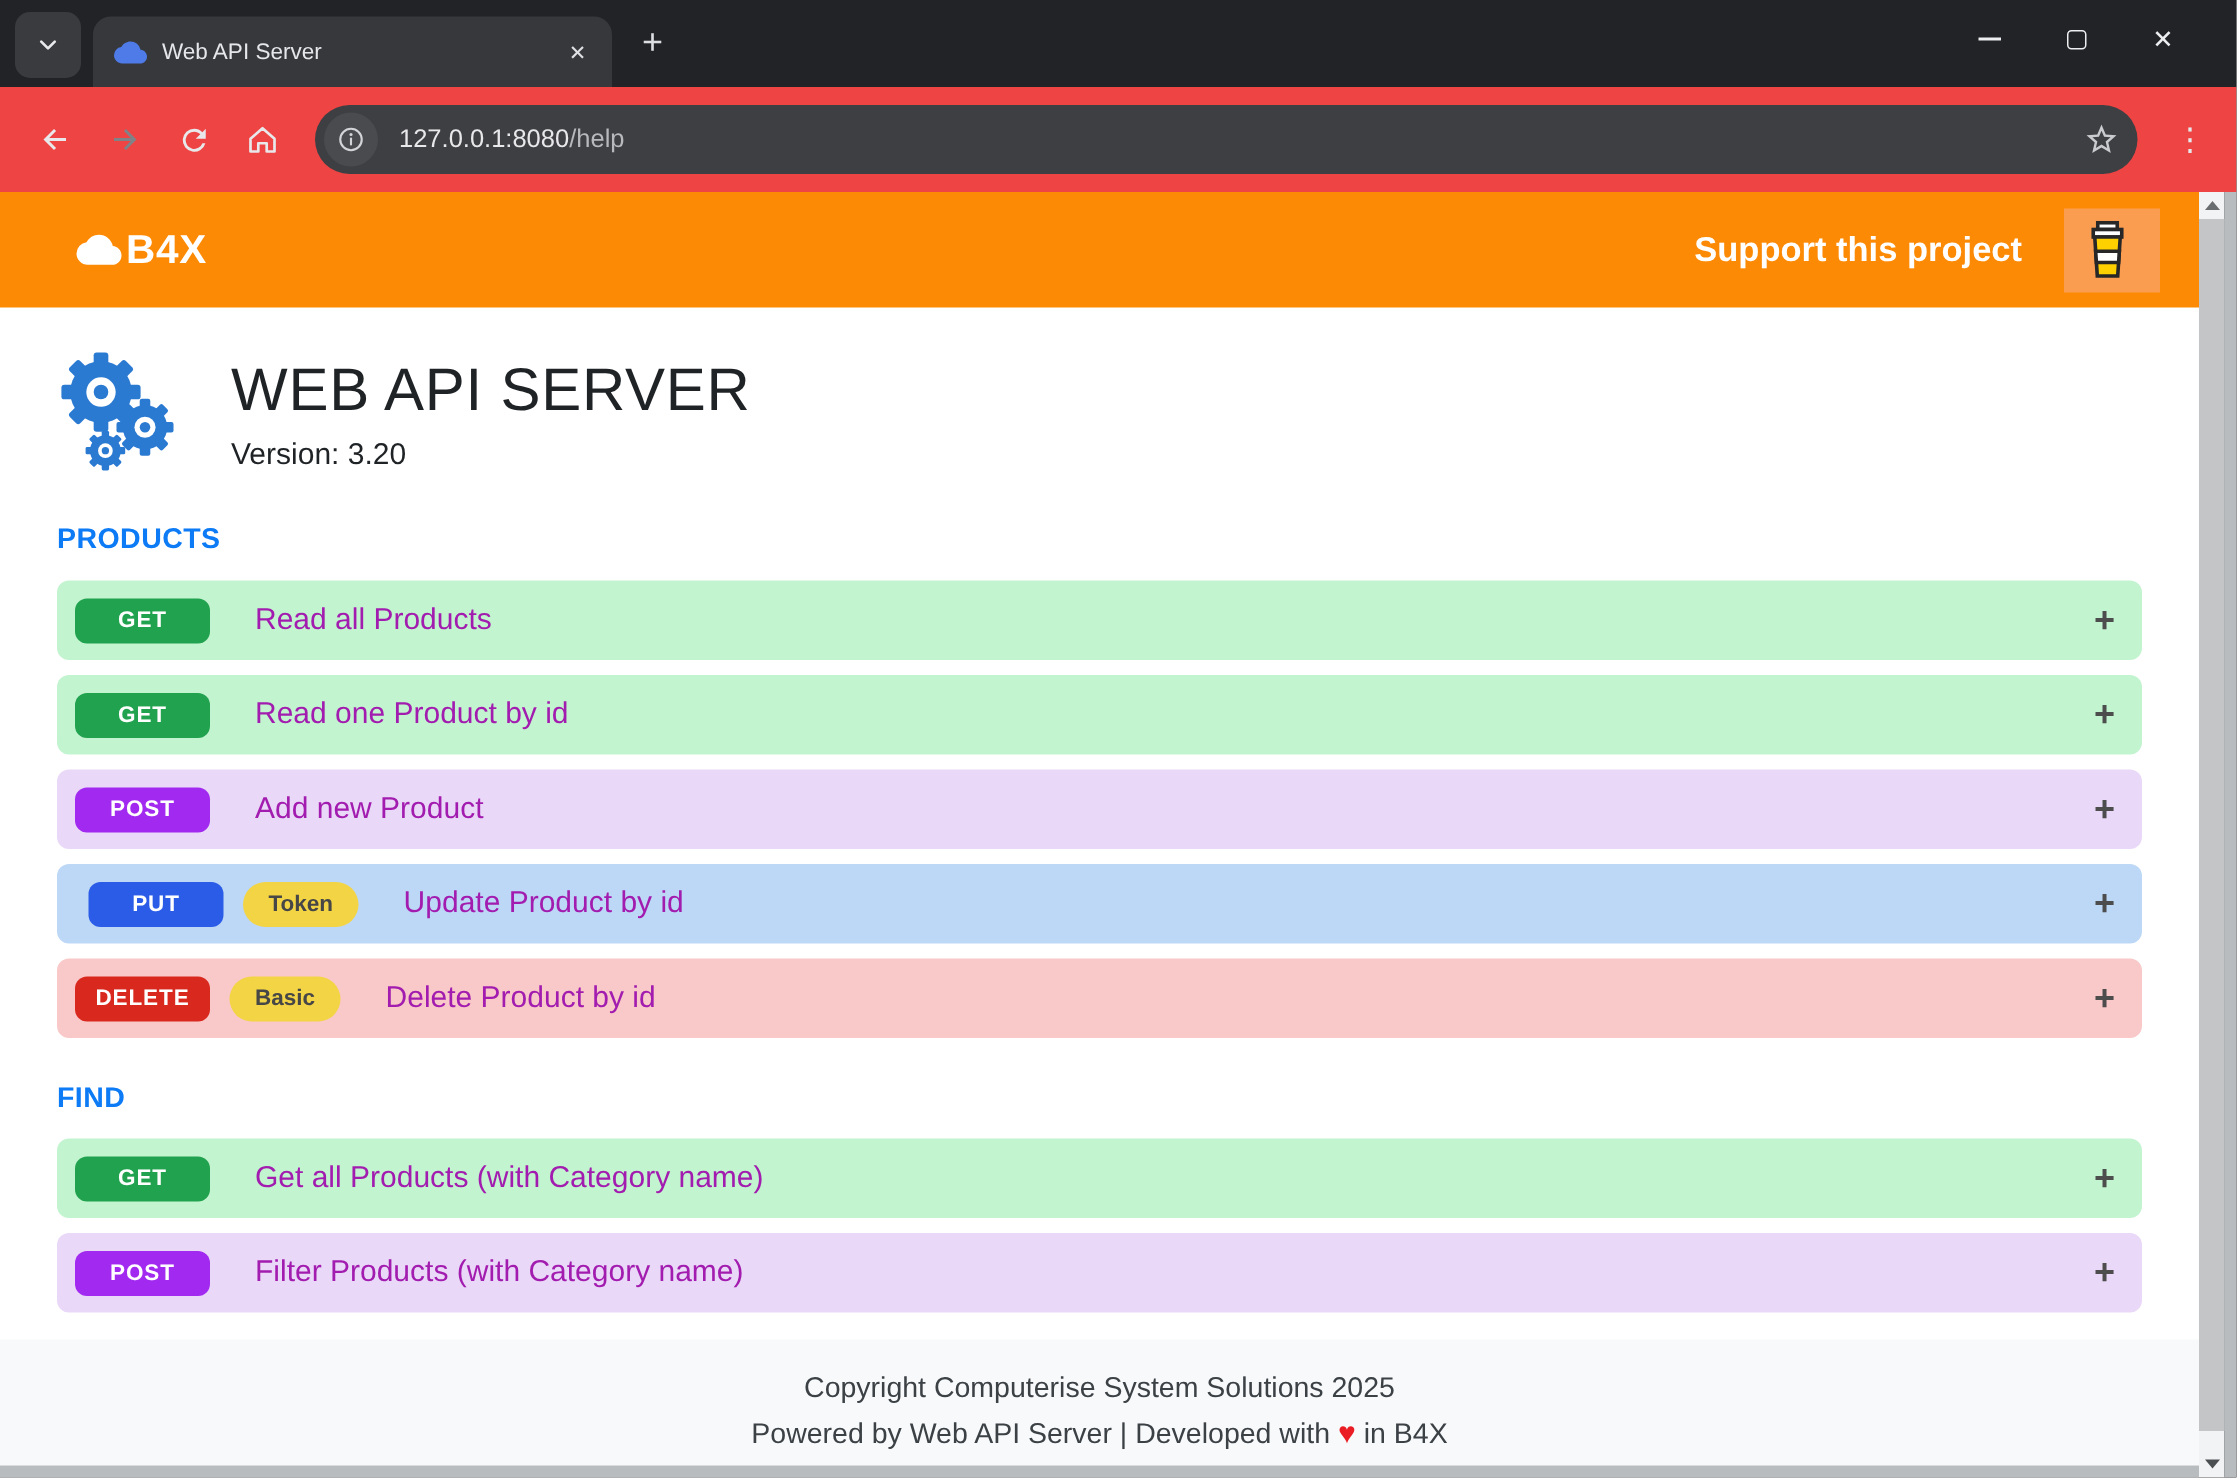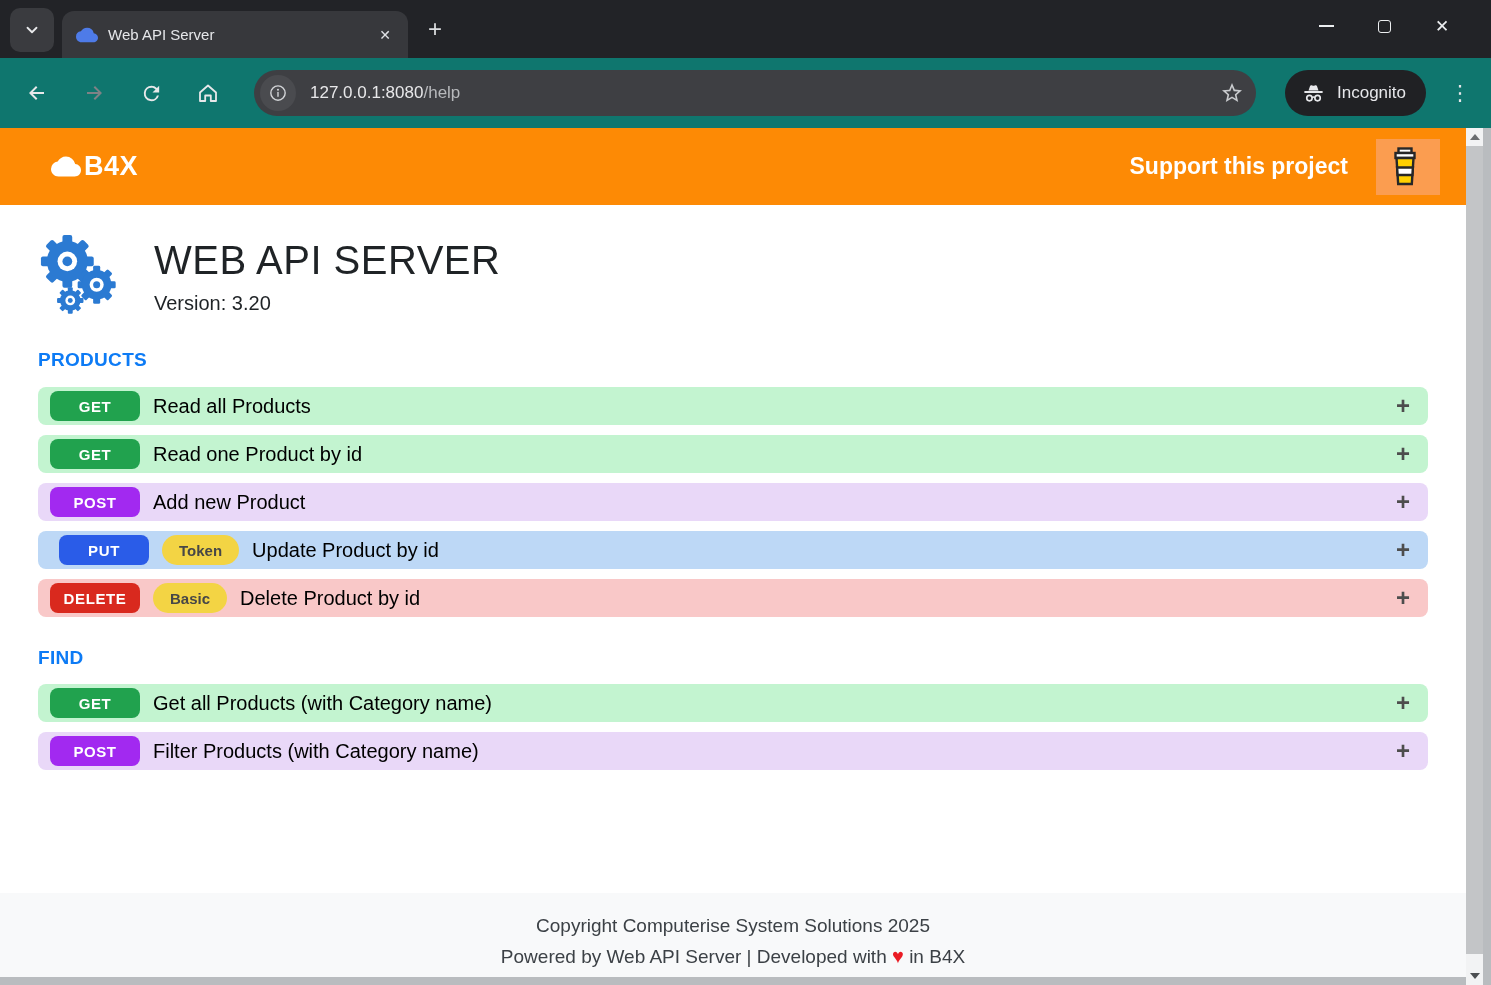--- a/index.html
+++ b/index.html
@@ -24,21 +24,21 @@
   .tab-favicon{width:22px;height:22px;flex-shrink:0;}
   .tab-title{color:#e6e7ea;font-size:15px;margin-left:10px;flex:1;white-space:nowrap;overflow:hidden;}
   .tab-close{color:#dfe1e5;font-size:14px;width:22px;height:22px;display:flex;align-items:center;justify-content:center;border-radius:50%;}
   .new-tab{width:30px;height:30px;margin:0 0 12px 12px;color:#dcdee1;font-size:24px;line-height:26px;text-align:center;border-radius:6px;}
   .win-controls{margin-left:auto;display:flex;align-items:center;align-self:flex-start;height:52px;padding-right:20px;}
   .win-btn{width:58px;height:52px;display:flex;align-items:center;justify-content:center;}
   .win-min-glyph{width:15px;height:2px;background:#eceef0;}
   .win-max-glyph{width:13px;height:13px;border:1.7px solid #eceef0;border-radius:3px;}
   .win-close-glyph{color:#eceef0;font-size:17px;}
 
-  .toolbar{height:70px;background:#0f766e;display:flex;align-items:center;padding:0 14px;flex-shrink:0;gap:11px;}
+  .toolbar{height:70px;background:#ef4444;display:flex;align-items:center;padding:0 14px;flex-shrink:0;}
   .nav-btn{width:46px;height:46px;border-radius:50%;display:flex;align-items:center;justify-content:center;flex-shrink:0;}
   .urlbar{flex:1;height:46px;background:#3e3f43;border-radius:23px;margin:0 12px;display:flex;align-items:center;padding:0 12px 0 6px;}
   .info-chip{width:36px;height:36px;border-radius:50%;background:#4a4b4f;display:flex;align-items:center;justify-content:center;flex-shrink:0;}
   .url-text{margin-left:14px;font-size:17px;flex:1;white-space:nowrap;}
   .url-host{color:#e8e8ea;}
   .url-path{color:#b7b9bc;}
   .incognito-chip{height:46px;background:#202124;border-radius:23px;display:flex;align-items:center;gap:11px;padding:0 20px 0 16px;margin-left:6px;flex-shrink:0;}
   .incognito-label{color:#e6e7ea;font-size:17px;}
   .kebab{width:34px;height:46px;display:flex;align-items:center;justify-content:center;color:#e6e7ea;font-size:21px;letter-spacing:0;margin-left:6px;}
 
@@ -60,32 +60,32 @@
   .hero{display:flex;align-items:flex-start;gap:28px;height:90px;}
   .gears{width:88px;height:88px;flex-shrink:0;}
   .hero-title{font-size:40px;color:#1f2326;font-weight:normal;letter-spacing:.5px;line-height:46px;margin-top:4px;}
   .hero-version{font-size:20px;color:#1f2326;margin-top:9px;}
 
   .section-heading{color:var(--accent-blue,#0d7bf5);font-size:19px;font-weight:bold;letter-spacing:.3px;}
   .heading-products{margin-top:26px;}
   .heading-find{margin-top:30px;}
   .rows{margin-top:16px;}
   .rows-find{margin-top:15px;}
-  .api-row{height:38px;border-radius:8px;display:flex;align-items:center;padding:0 18px 0 12px;margin-bottom:10px;cursor:pointer;}
+  .api-row{height:53px;border-radius:8px;display:flex;align-items:center;padding:0 18px 0 12px;margin-bottom:10px;cursor:pointer;}
   .row-get{background:var(--get-bg,#c3f4d0);}
   .row-post{background:var(--post-bg,#e9d8f8);}
   .row-put{background:var(--put-bg,#bdd8f6);padding-left:21px;}
   .row-delete{background:var(--delete-bg,#f9c8c8);}
   .method-badge{width:90px;height:30px;border-radius:8px;display:flex;align-items:center;justify-content:center;color:#ffffff;font-size:15px;font-weight:bold;letter-spacing:.6px;flex-shrink:0;}
   .badge-get{background:var(--get,#21a24e);}
   .badge-post{background:var(--post,#a229f0);}
   .badge-put{background:var(--put,#2a5ce8);}
   .badge-delete{background:var(--delete,#d9291e);}
   .auth-badge{height:30px;border-radius:15px;background:var(--auth-bg,#f3d444);color:#474747;font-size:15px;font-weight:bold;display:flex;align-items:center;padding:0 17px;margin-left:13px;flex-shrink:0;}
-  .row-label{font-size:20px;color:#000000;margin-left:13px;white-space:nowrap;text-align:right;}
+  .row-label{font-size:20px;color:#a21caf;margin-left:30px;white-space:nowrap;text-align:right;}
   .row-expand{margin-left:auto;color:#4d4d4d;font-size:24px;font-weight:800;line-height:24px;}
 
   .footer{height:84px;background:#f8f9fa;text-align:center;padding-top:17px;flex-shrink:0;}
   .footer-line{font-size:19px;color:#3c4146;line-height:31px;}
   .heart{color:#ea1c24;font-size:20px;}
 
   
   .scrollbar{width:17px;background:#f2f3f4;display:flex;flex-direction:column;}
   .sb-btn{height:18px;display:flex;align-items:center;justify-content:center;flex-shrink:0;}
   .tri-up{width:0;height:0;border-left:5px solid transparent;border-right:5px solid transparent;border-bottom:6px solid #6a6d70;}
@@ -151,30 +151,20 @@
         <svg width="20" height="20" viewBox="0 0 24 24">
             <circle cx="12" cy="12" r="8.6" fill="none" stroke="#d2d4d7" stroke-width="1.7"></circle>
             <circle cx="12" cy="8" r="1.25" fill="#d2d4d7"></circle>
             <rect x="11.15" y="10.4" width="1.7" height="6.4" rx=".85" fill="#d2d4d7"></rect>
           </svg>
       </div>
       <span class="url-text"><span class="url-host">127.0.0.1:8080</span><span class="url-path">/help</span></span>
       <svg width="24" height="24" viewBox="0 0 24 24">
           <path fill="#c9cbce" d="M22 9.24l-7.19-.62L12 2 9.19 8.63 2 9.24l5.46 4.73L5.82 21 12 17.27 18.18 21l-1.63-7.03L22 9.24zM12 15.4l-3.76 2.27 1-4.28-3.32-2.88 4.38-.38L12 6.1l1.71 4.04 4.38.38-3.32 2.88 1 4.28L12 15.4z"></path>
         </svg>
-    </div>
-    <div class="incognito-chip">
-      <svg width="25" height="25" viewBox="0 0 24 24" fill="#e6e7ea">
-        <path d="M7.2 9.2 8.7 4.8c.2-.6.9-.9 1.5-.7l1.3.5c.3.1.7.1 1 0l1.3-.5c.6-.2 1.3.1 1.5.7l1.5 4.4z"></path>
-        <rect x="3" y="9.6" width="18" height="1.9" rx=".95"></rect>
-        <circle cx="8.1" cy="16.4" r="2.6" fill="none" stroke="#e6e7ea" stroke-width="1.6"></circle>
-        <circle cx="15.9" cy="16.4" r="2.6" fill="none" stroke="#e6e7ea" stroke-width="1.6"></circle>
-        <path d="M10.7 16.1q1.3-1.3 2.6 0" fill="none" stroke="#e6e7ea" stroke-width="1.4"></path>
-      </svg>
-      <span class="incognito-label">Incognito</span>
     </div>
     <div class="kebab">⋮</div>
   </div>
 
   <div class="page-wrap">
     <div class="page">
 
       <div class="site-header">
         <div class="brand">
           <svg class="brand-cloud" viewBox="0 0 24 20">

